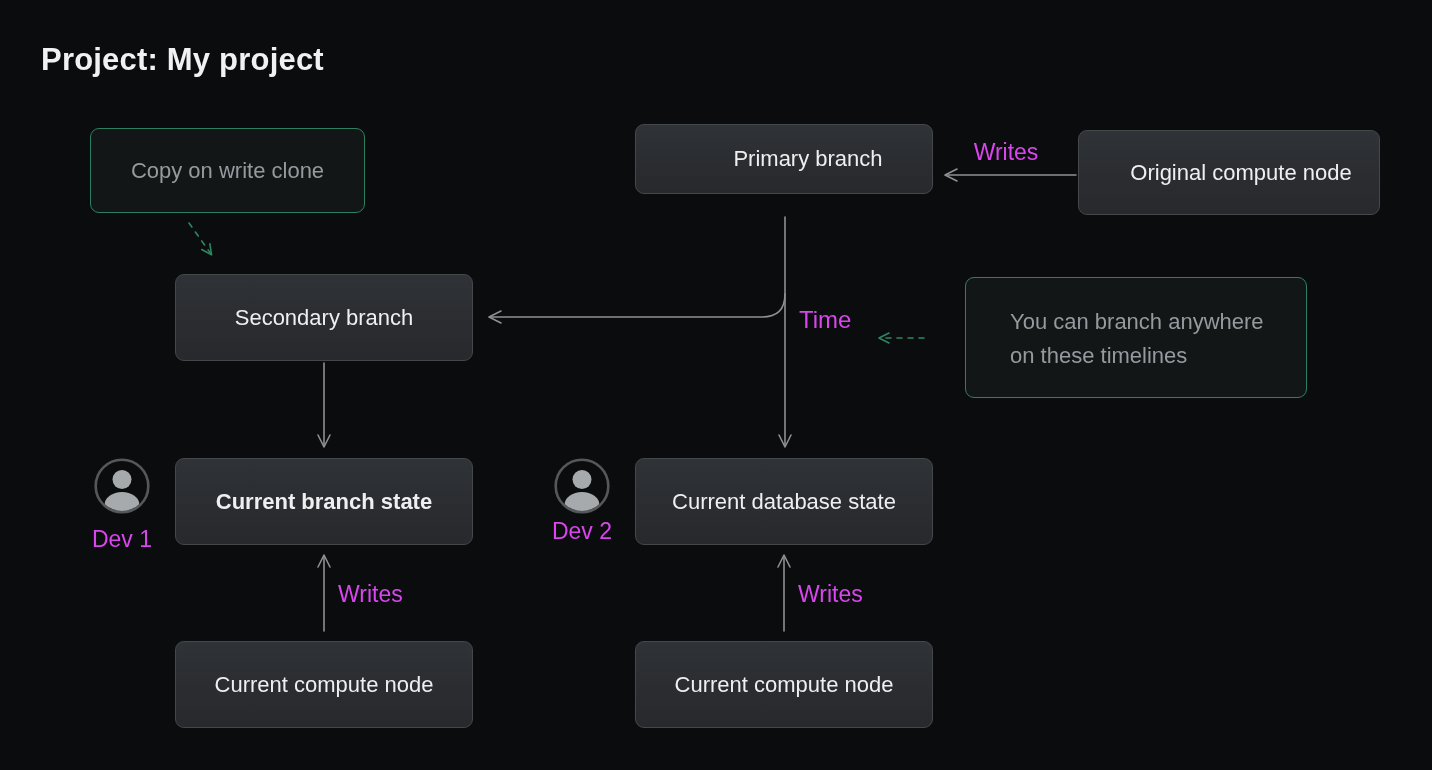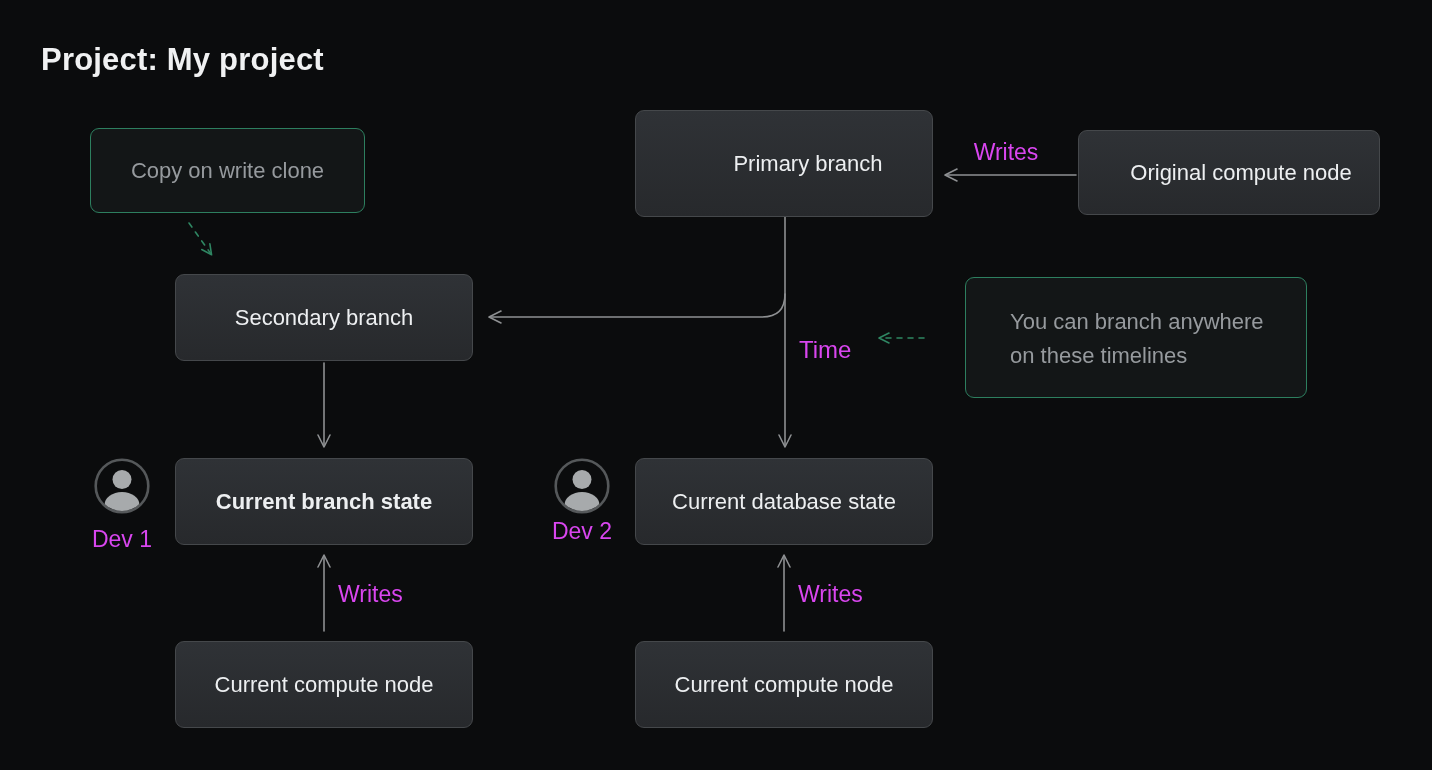--- a/index.html
+++ b/index.html
@@ -56,29 +56,29 @@
     <g stroke="#2f8662" stroke-width="1.6" fill="none" stroke-linecap="round" stroke-dasharray="5 6">
       <path d="M189,223 L211,254" marker-end="url(#chevGreen)"></path>
       <path d="M924,338 L880,338" marker-end="url(#chevGreen)"></path>
     </g>
   </svg>
 
   <div class="title">Project: My project</div>
 
   <div class="node note" style="left:53px;top:128px;width:275px;height:85px;">Copy on write clone</div>
 
-  <div class="node gray" style="left:635px;top:110px;width:298px;height:107px;padding-left:48px;">Primary branch</div>
+  <div class="node gray" style="left:635px;top:124px;width:298px;height:70px;padding-left:48px;">Primary branch</div>
 
   <div class="node gray" style="left:1078px;top:130px;width:302px;height:85px;padding-left:24px;">Original compute node</div>
 
   <div class="lbl center" style="left:960px;top:139px;width:92px;">Writes</div>
 
   <div class="node gray" style="left:175px;top:274px;width:298px;height:87px;">Secondary branch</div>
 
-  <div class="lbl" style="left:799px;top:336px;font-size:24px;">Time</div>
+  <div class="lbl" style="left:799px;top:306px;font-size:24px;">Time</div>
 
   <div class="node note left-text" style="left:928px;top:277px;width:342px;height:121px;">
     <div style="line-height:34px;">
       <div>You can branch anywhere</div>
       <div>on these timelines</div>
     </div>
   </div>
 
   <svg class="avatar" style="left:94px;top:458px;" viewBox="0 0 56 56">
     <defs>

